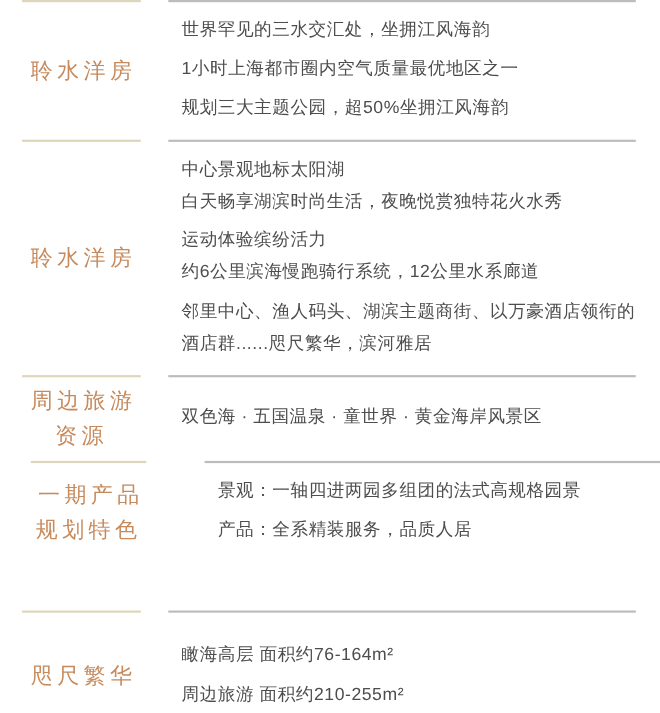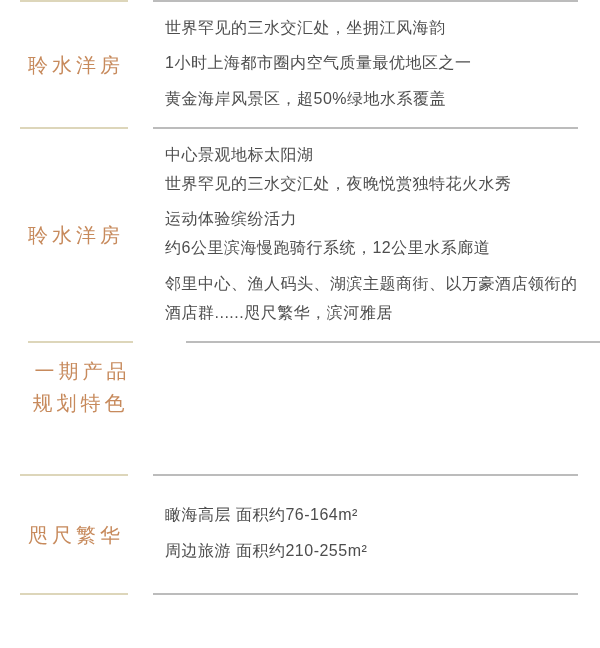--- a/index.html
+++ b/index.html
@@ -52,42 +52,52 @@
 <body>
 
 <div class="page">
 
   <div class="row r1">
     <div class="label-cell">聆水洋房</div>
     <div class="gap"></div>
     <div class="content-cell">
       <p>世界罕见的三水交汇处，坐拥江风海韵</p>
       <p>1小时上海都市圈内空气质量最优地区之一</p>
-      <p>黄金海岸风景区，超50%绿地水系覆盖</p>
+      <p>规划三大主题公园，超50%坐拥江风海韵</p>
     </div>
   </div>
 
   <div class="row r2">
     <div class="label-cell">聆水洋房</div>
     <div class="gap"></div>
     <div class="content-cell">
       <p>中心景观地标太阳湖
-世界罕见的三水交汇处，夜晚悦赏独特花火水秀</p>
+白天畅享湖滨时尚生活，夜晚悦赏独特花火水秀</p>
       <p>运动体验缤纷活力
 约6公里滨海慢跑骑行系统，12公里水系廊道</p>
       <p>邻里中心、渔人码头、湖滨主题商街、以万豪酒店领衔的酒店群......咫尺繁华，滨河雅居</p>
     </div>
   </div>
 
+  <div class="row r3">
+    <div class="label-cell">周边旅游
+资源</div>
+    <div class="gap"></div>
+    <div class="content-cell">
+      <p>双色海 · 五国温泉 · 童世界 · 黄金海岸风景区</p>
+    </div>
+  </div>
 
   <div class="row r4">
     <div class="label-cell">一期产品
 规划特色</div>
     <div class="gap"></div>
     <div class="content-cell">
+      <p>景观：一轴四进两园多组团的法式高规格园景</p>
+      <p>产品：全系精装服务，品质人居</p>
     </div>
   </div>
 
   <div class="row r5">
     <div class="label-cell">咫尺繁华</div>
     <div class="gap"></div>
     <div class="content-cell">
       <p>瞰海高层 面积约76-164m²</p>
       <p>周边旅游 面积约210-255m²</p>
     </div>

